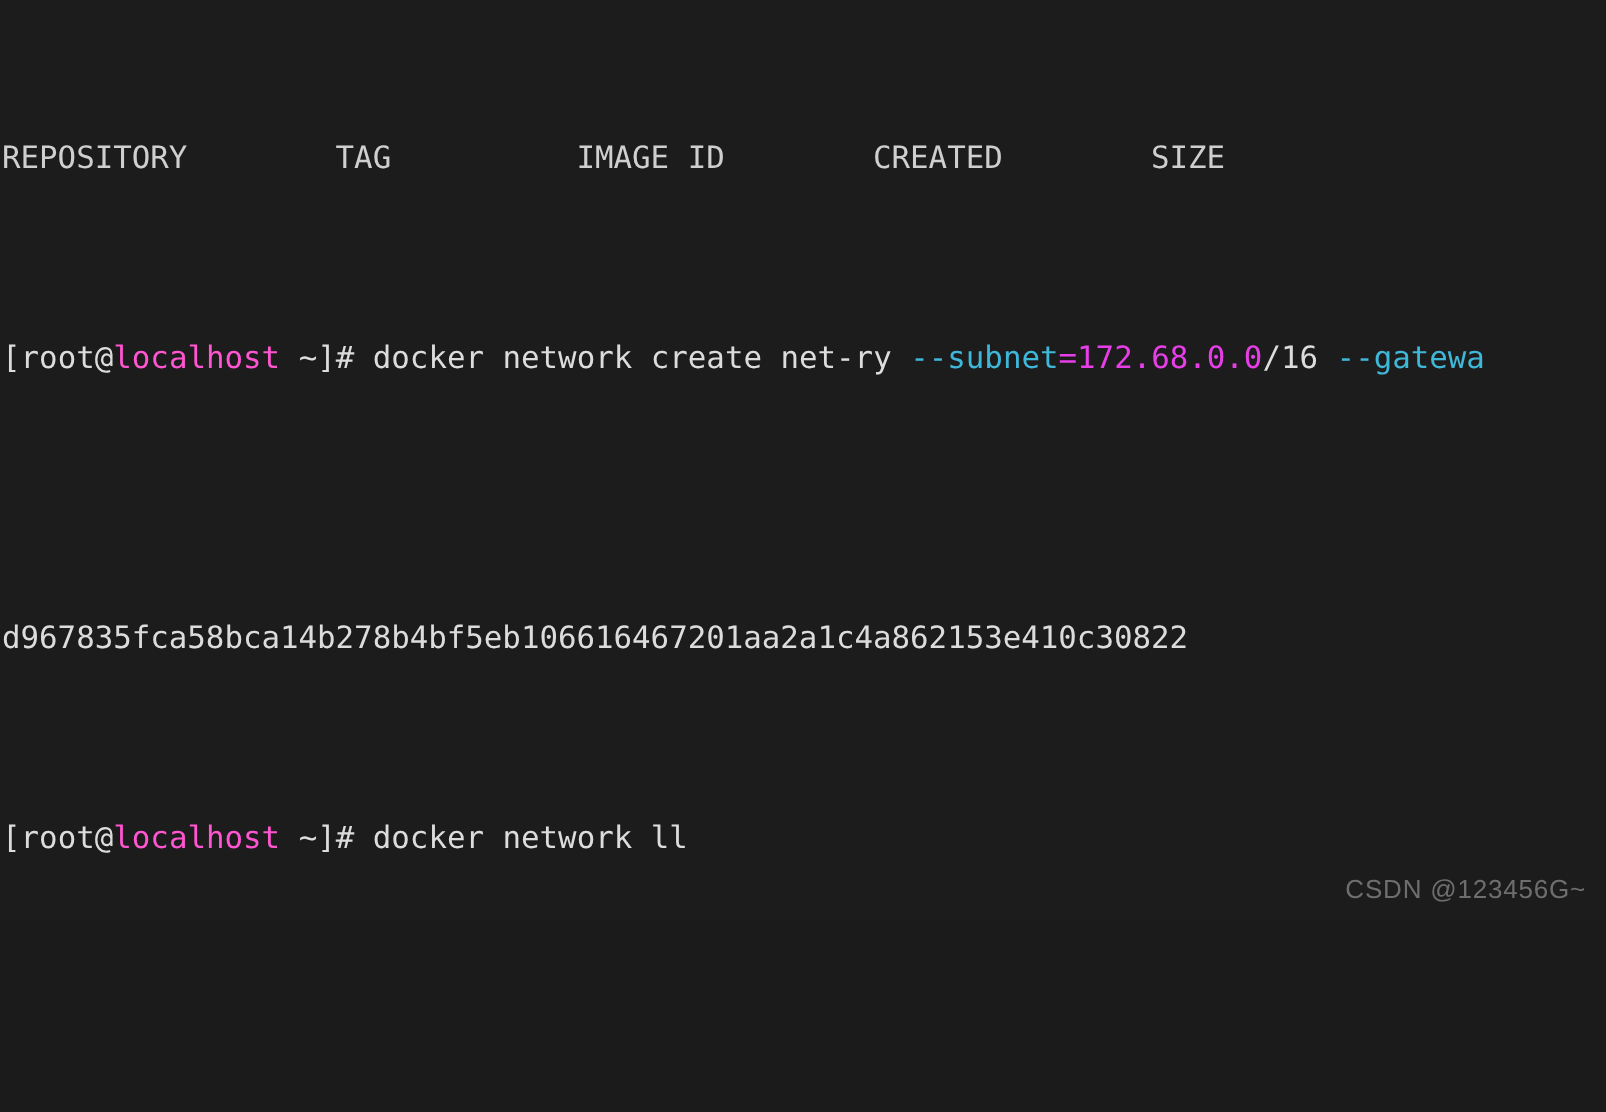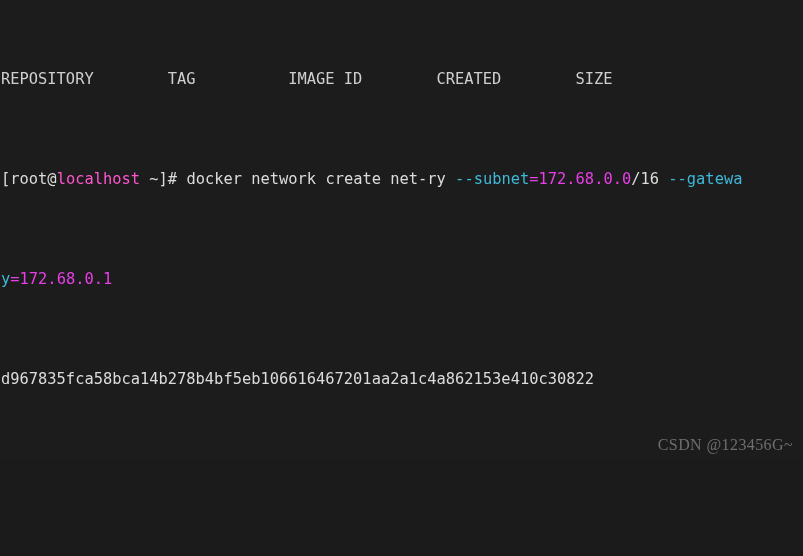--- a/index.html
+++ b/index.html
@@ -35,46 +35,46 @@
   .fg-white   { color: #dcdcdc; }
   .fg-magenta { color: #e83ee8; }
   .fg-pink    { color: #ff55d0; margin-top: 12px; }
   .fg-cyan    { color: #3fb7d8; }
   .fg-header  { color: #cfcfcf; }
   #watermark {
     position: absolute;
     right: 10px;
     bottom: 8px;
     color: #6e6e6e;
-    font-family: Liberation Serif, serif;
-    font-size: 16px;
+    font-family: Liberation Sans, sans-serif;
+    font-size: 13px;
     letter-spacing: 0.4px;
     line-height: 14px;
     white-space: pre;
   }
 </style>
 </head>
 <body>
 
 <div id="terminal">
   <div id="screen">
 
     
     <div class="line"><span class="fg-header">REPOSITORY        TAG          IMAGE ID        CREATED        SIZE</span></div>
 
     
     <div class="line"><span class="fg-white">[</span><span class="fg-white">root</span><span class="fg-white">@</span><span class="fg-pink">localhost</span><span class="fg-white"> ~]# </span><span class="fg-white">docker network create net-ry </span><span class="fg-cyan">--subnet</span><span class="fg-magenta">=</span><span class="fg-magenta">172.68.0.0</span><span class="fg-white">/16</span><span class="fg-white"> </span><span class="fg-cyan">--gatewa</span></div>
 
     
-    <div class="line"><span class="fg-cyan">y</span><span class="fg-magenta">=</span><span class="fg-magenta">172.68.0.1</span></div>
 
     
     <div class="line"><span class="fg-white">d967835fca58bca14b278b4bf5eb106616467201aa2a1c4a862153e410c30822</span></div>
 
     
+    <div class="line"><span class="fg-white">[</span><span class="fg-white">root</span><span class="fg-white">@</span><span class="fg-pink">localhost</span><span class="fg-white"> ~]# </span><span class="fg-white">docker network ll</span></div>
 
     <div class="line"> </div>
 
     
 
     
 
     
 
     

